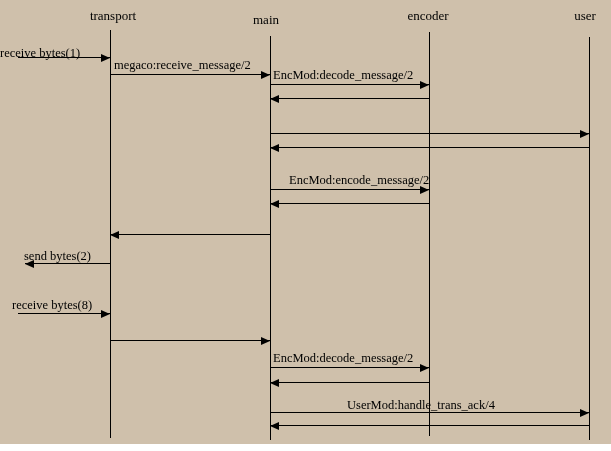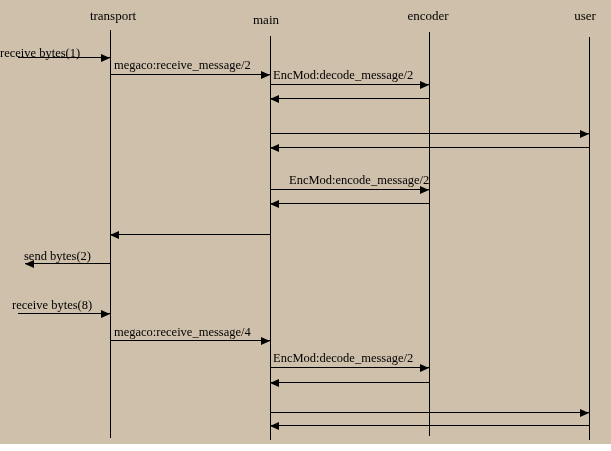--- a/index.html
+++ b/index.html
@@ -81,25 +81,25 @@
   <div class="arrow to-left" style="left:270px; top:203px; width:159px;"></div>
 
   <div class="arrow to-left" style="left:110px; top:234px; width:160px;"></div>
 
   <div class="msg-label" style="left:8px; top:249px;margin-left:16px;">send bytes(2)</div>
   <div class="arrow to-left" style="left:25px; top:263px; width:85px;"></div>
 
   <div class="msg-label" style="left:12px; top:298px;">receive bytes(8)</div>
   <div class="arrow to-right" style="left:18px; top:313px; width:92px;"></div>
 
-  <div class="msg-label" style="left:114px; top:325px;">megaco:receive_message/4</div>
   <div class="arrow to-right" style="left:110px; top:340px; width:160px;"></div>
 
   <div class="msg-label" style="left:273px; top:351px;">EncMod:decode_message/2</div>
   <div class="arrow to-right" style="left:270px; top:367px; width:159px;"></div>
 
   <div class="arrow to-left" style="left:270px; top:382px; width:159px;"></div>
 
+  <div class="msg-label" style="left:347px; top:398px;">UserMod:handle_trans_ack/4</div>
   <div class="arrow to-right" style="left:270px; top:412px; width:319px;"></div>
 
   <div class="arrow to-left" style="left:270px; top:425px; width:319px;"></div>
 
 </div>
 
 </body></html>

